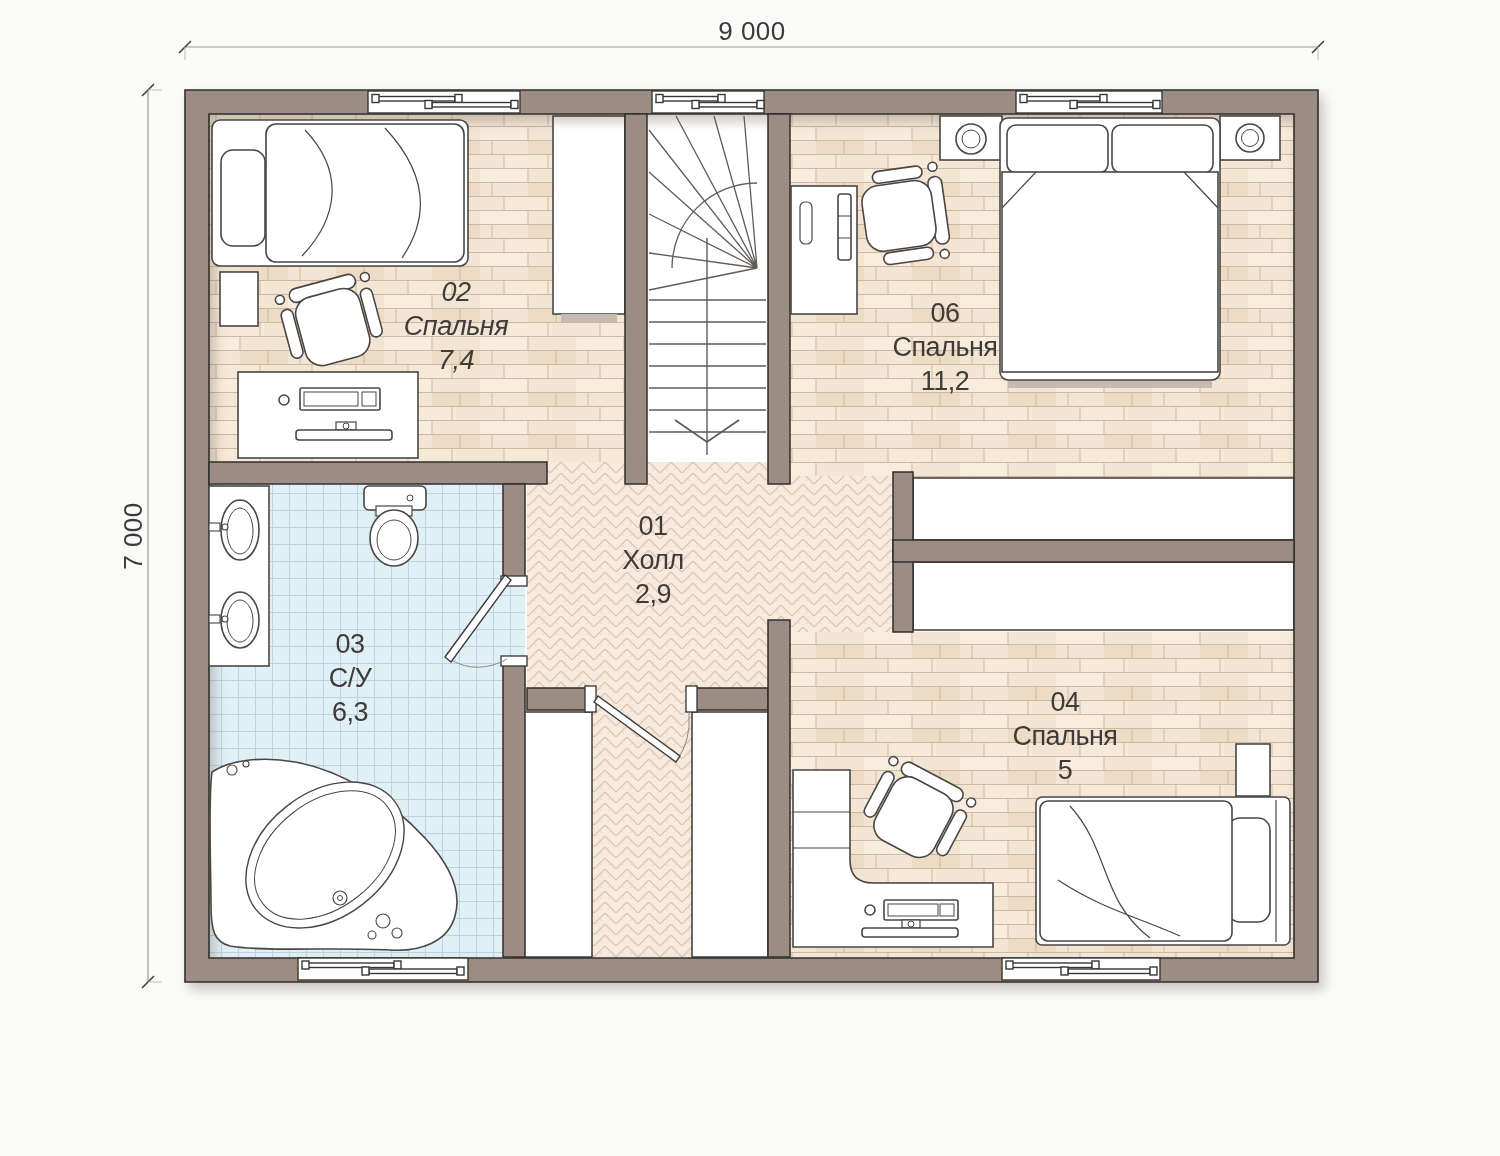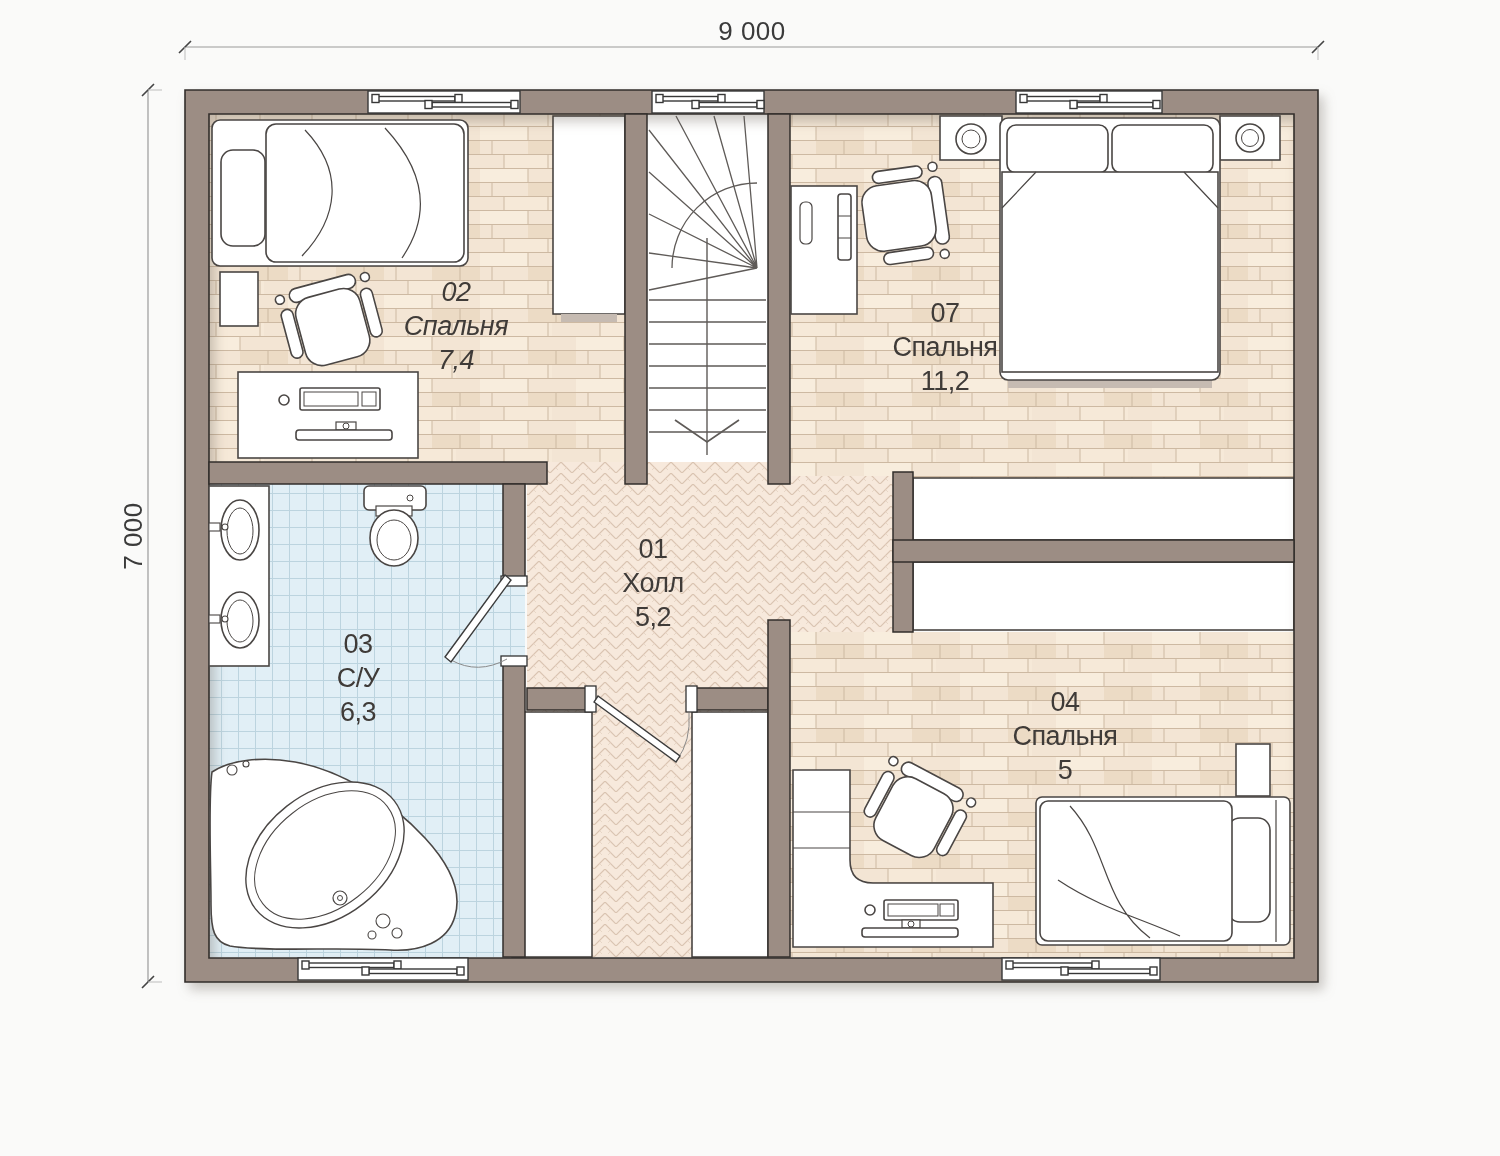--- a/index.html
+++ b/index.html
@@ -272,38 +272,38 @@
     <path d="M185 47 V60 M1318 47 V60" stroke="#bdbdbd" stroke-width="1"></path>
     <path d="M148 90 V982" stroke="#9a9a9a" stroke-width="1.2"></path>
     <path d="M142 96 L154 84 M142 988 L154 976" stroke="#444" stroke-width="1.6"></path>
     <path d="M148 90 H162 M148 982 H162" stroke="#bdbdbd" stroke-width="1"></path>
   </g>
 </svg>
 
   <div class="dim-label" style="left:752px;top:16px;">9 000</div>
   <div class="dim-label-left" style="left:133px;top:536px;">7 000</div>
 
-  <div class="room-label" style="left:653px;top:532px;">
+  <div class="room-label" style="left:653px;top:509px;">
     <div>01</div>
     <div>Холл</div>
-    <div>5,2</div>
+    <div>2,9</div>
   </div>
   <div class="room-label" style="left:456px;top:275px;font-style:italic;">
     <div>02</div>
     <div>Спальня</div>
     <div>7,4</div>
   </div>
-  <div class="room-label" style="left:358px;top:627px;">
+  <div class="room-label" style="left:350px;top:627px;">
     <div>03</div>
     <div>С/У</div>
     <div>6,3</div>
   </div>
   <div class="room-label" style="left:1065px;top:685px;">
     <div>04</div>
     <div>Спальня</div>
     <div>5</div>
   </div>
   <div class="room-label" style="left:945px;top:296px;">
-    <div>07</div>
+    <div>06</div>
     <div>Спальня</div>
     <div>11,2</div>
   </div>
 </div>
 
 </body></html>

